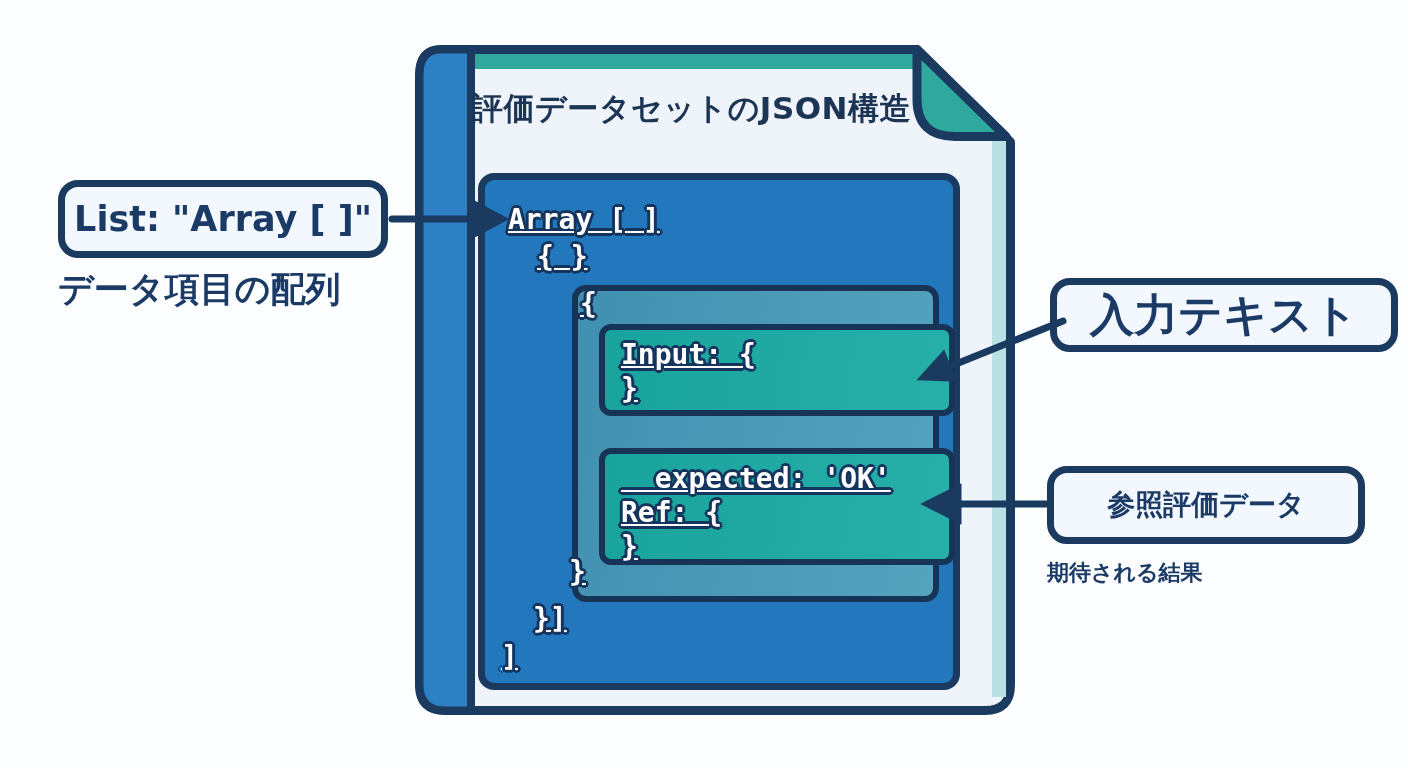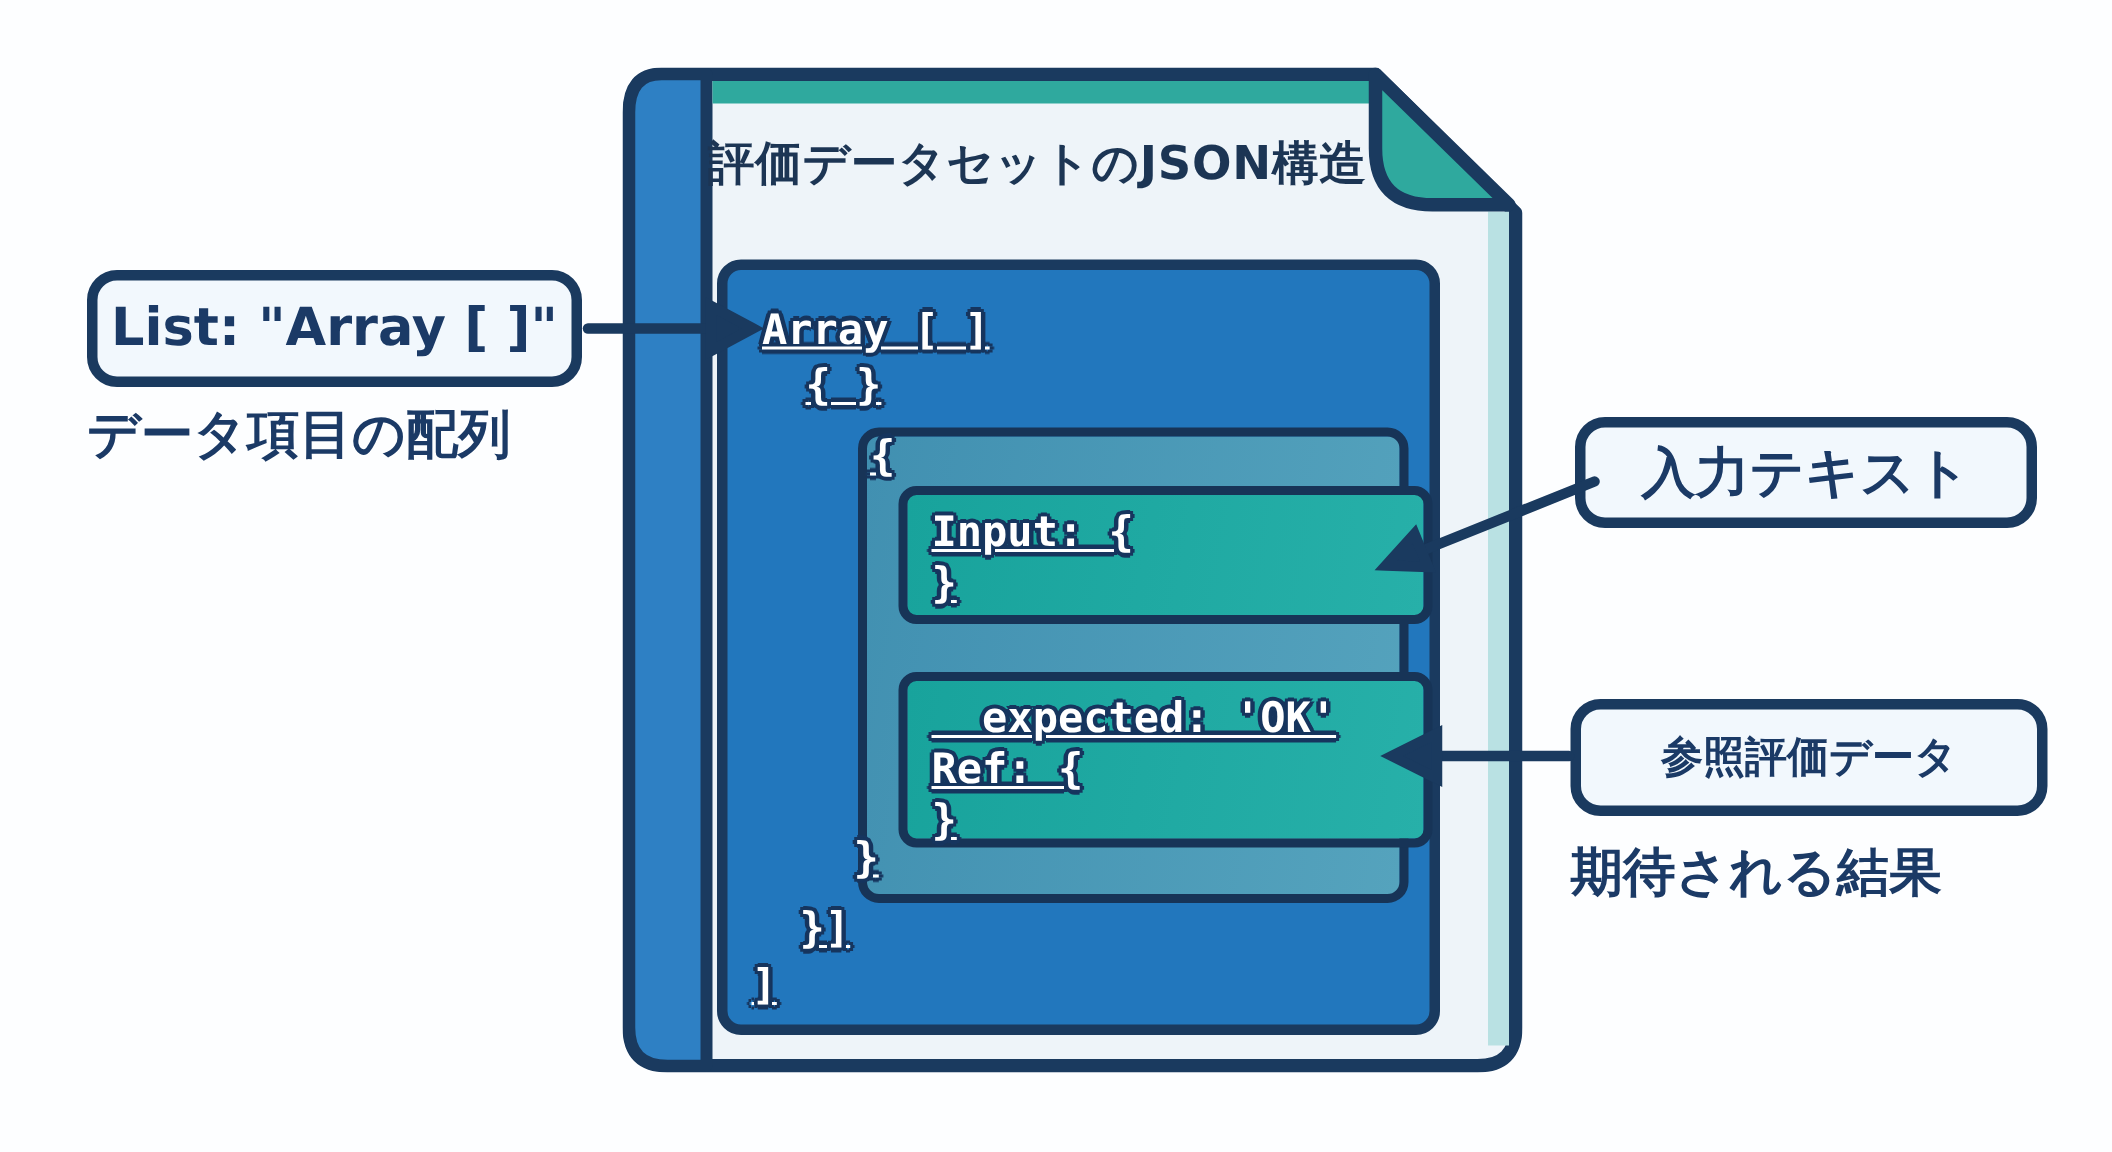--- a/index.html
+++ b/index.html
@@ -95,28 +95,28 @@
     <div class="code" style="left:84px;top:375px;">}</div>
     <div class="code" style="left:48px;top:422px;">}]</div>
     <div class="code" style="left:16px;top:460px;">]</div>
   </div>
 
   <div class="note-box" style="left:58px;top:180px;width:330px;height:78px;font-size:35px;">
     <span>List: "Array [ ]"</span>
   </div>
   <div class="note-caption" style="left:58px;top:266px;width:330px;font-size:35px;">データ項目の配列</div>
 
-  <div class="note-box" style="left:1050px;top:278px;width:308px;height:74px;font-size:36px;">
+  <div class="note-box" style="left:1050px;top:278px;width:348px;height:74px;font-size:44px;">
     <span>入力テキスト</span>
   </div>
 
   <div class="note-box" style="left:1047px;top:466px;width:318px;height:78px;font-size:28px;">
     <span>参照評価データ</span>
   </div>
-  <div class="note-caption" style="left:1047px;top:558px;width:318px;font-size:35px;">期待される結果</div>
+  <div class="note-caption" style="left:1047px;top:558px;width:318px;font-size:22px;">期待される結果</div>
 
   <svg id="arrows" viewBox="0 0 1408 768">
     <g stroke="#1a3a5f" stroke-width="7" fill="#1a3a5f" stroke-linecap="round">
       <line x1="392" y1="219" x2="476" y2="219"></line>
       <polygon points="502,219 474,204 474,234"></polygon>
 
       <line x1="1063" y1="321" x2="946" y2="368"></line>
       <polygon points="924,377 952,378 943,356"></polygon>
 
       <line x1="1046" y1="504" x2="956" y2="504"></line>

